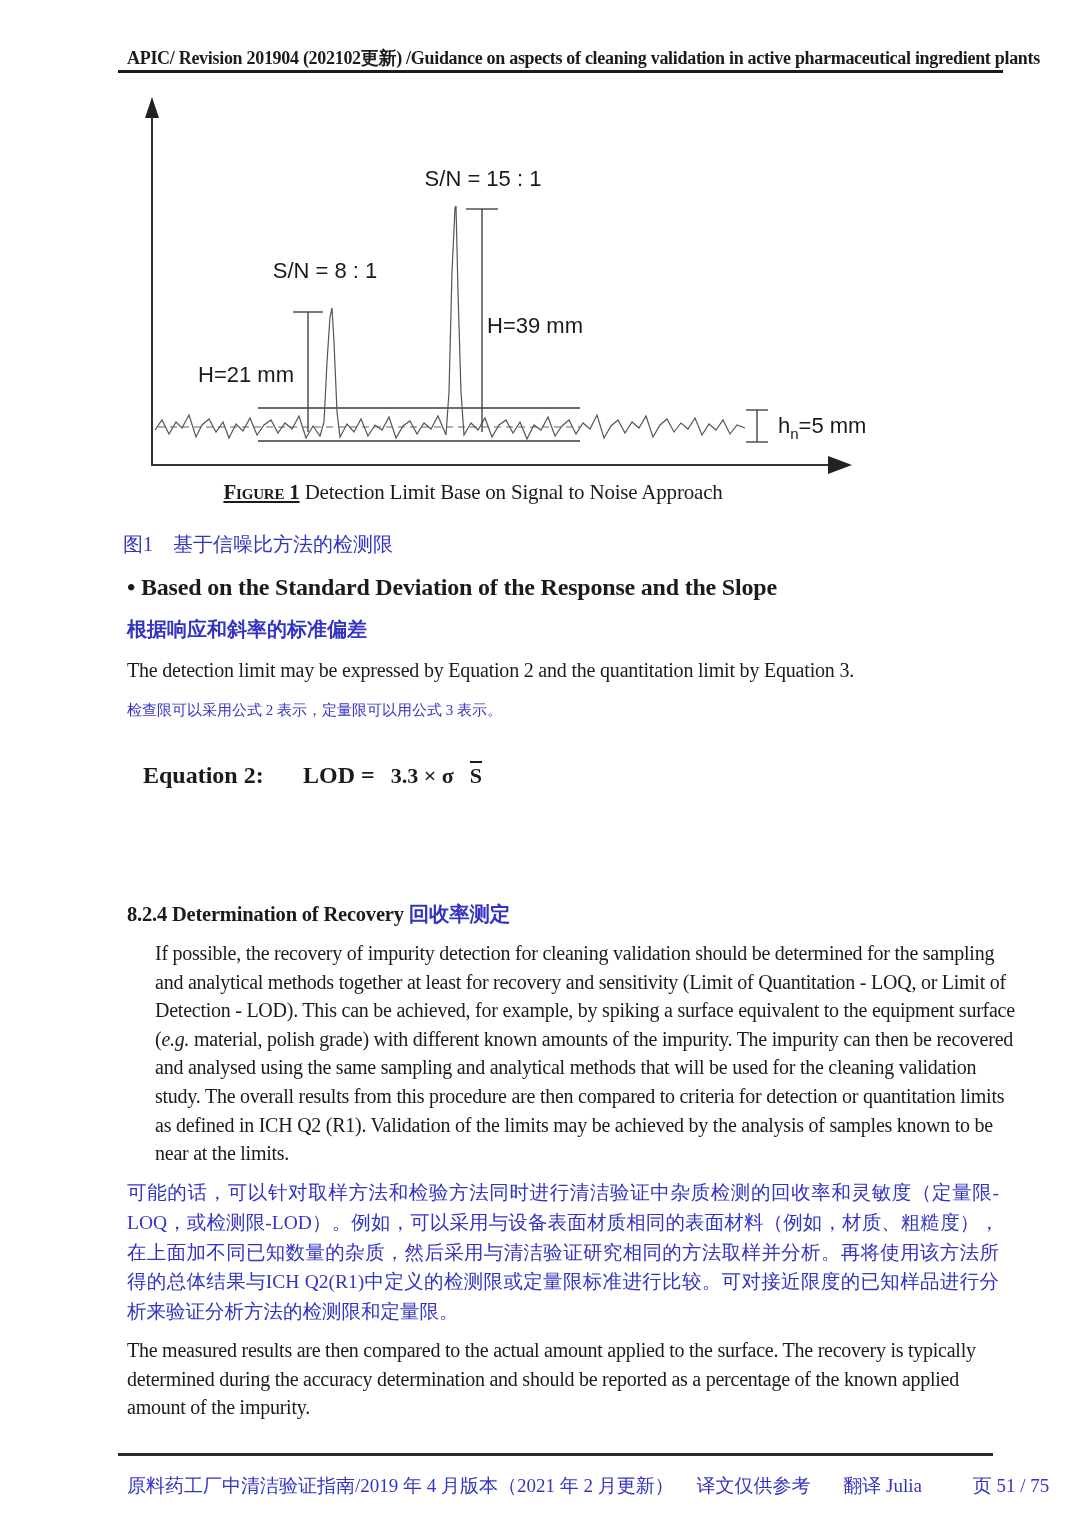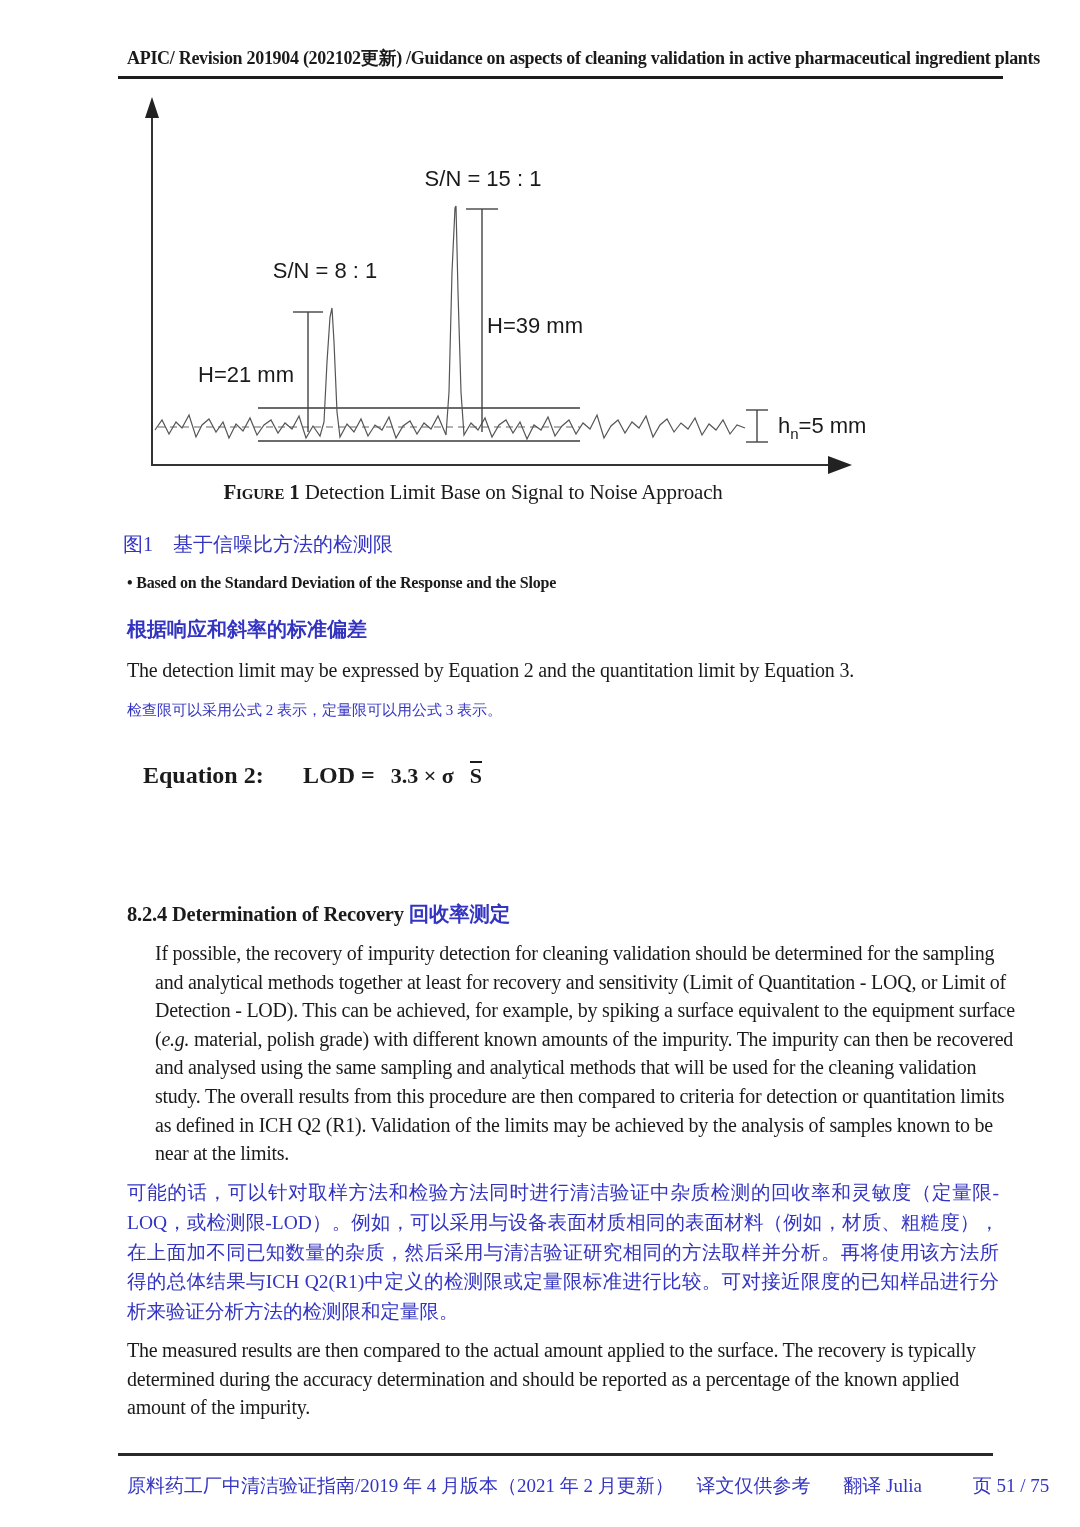--- a/index.html
+++ b/index.html
@@ -8,34 +8,34 @@
     background:#ffffff;
     font-family:"Liberation Serif","DejaVu Serif",serif;
     color:var(--ink,#1b1b1b);
   }
   .abs{position:absolute;}
   .blue{color:var(--accent,#3434c2);}
 
   .header{
     left:118px;top:46px;width:876px;
     font-size:18px;font-weight:bold;letter-spacing:-0.3px;
-    padding:0 0 6px 9px;
+    padding:0 0 0 9px;
     border-bottom:3px solid #1c1c1c;
     white-space:nowrap;
   }
 
   .fig-wrap{left:128px;top:92px;width:766px;height:392px;}
   .fig-caption{
     left:128px;top:480px;width:690px;text-align:center;
     font-size:21px;letter-spacing:-0.2px;
   }
-  .fig-caption .sc{font-variant:small-caps;font-weight:bold;}
+  .fig-caption .sc{font-variant:small-caps;font-weight:bold;text-decoration:underline;}
   .fig-caption-cn{left:123px;top:531px;font-size:20px;}
 
-  .bullet-head{left:127px;top:574px;font-size:16px;font-weight:bold;letter-spacing:-0.2px;}
+  .bullet-head{left:127px;top:574px;font-size:24px;font-weight:bold;letter-spacing:-0.2px;}
   .cn-head{left:127px;top:616px;font-size:20px;font-weight:bold;}
   .det-en{left:127px;top:659px;font-size:20px;letter-spacing:-0.2px;}
   .det-cn{left:127px;top:701px;font-size:15px;}
 
   .equations{left:143px;top:744px;}
   .eq-row{display:flex;align-items:center;height:62px;font-weight:bold;font-size:24px;}
   .eq-label{width:160px;}
   .eq-lhs{margin-right:6px;}
   .frac{display:inline-block;text-align:center;vertical-align:middle;}
   .frac .num{font-size:22px;line-height:24px;padding:0 10px;}

